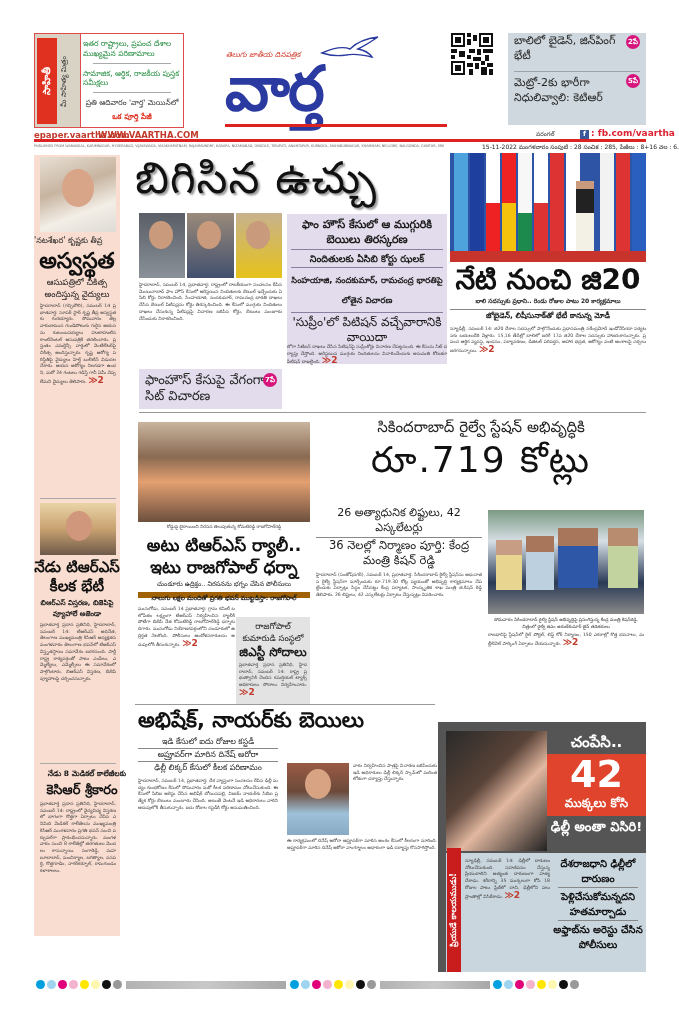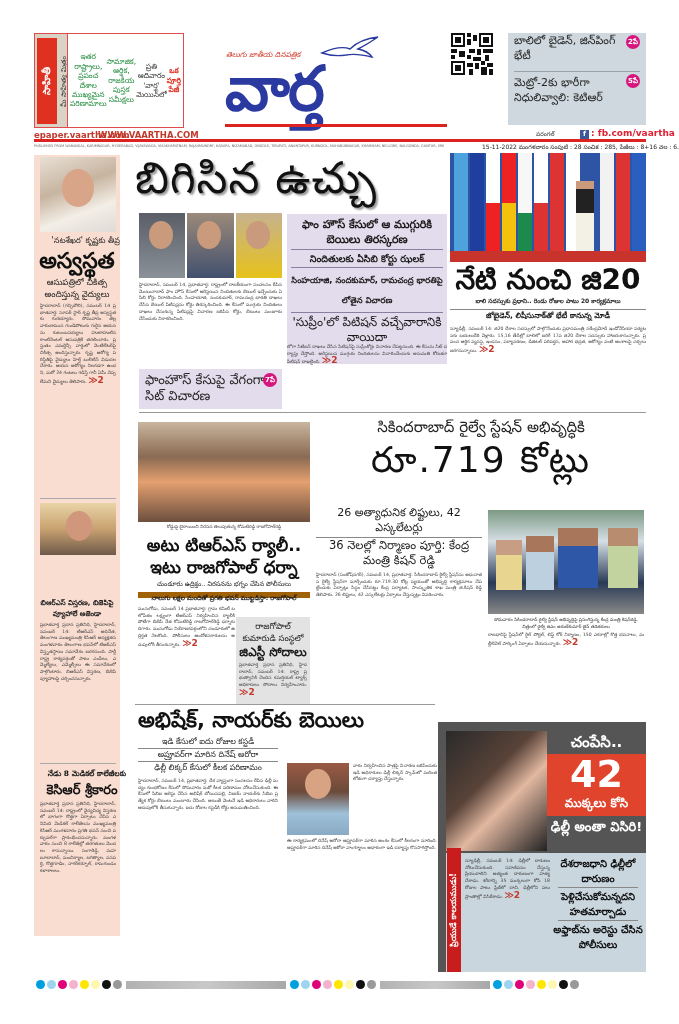--- a/index.html
+++ b/index.html
@@ -3,21 +3,21 @@
 <meta charset="utf-8">
 <style>
 *{box-sizing:border-box;margin:0;padding:0}
 body{width:679px;height:1024px;background:#fff;font-family:"DejaVu Sans",sans-serif;color:#1a1a1a;position:relative;overflow:hidden}
 .abs{position:absolute}
 
 .promo-box{left:34px;top:33px;width:150px;height:95px;border:1px solid #e04a4a;display:flex}
 .promo-side{width:46px;height:100%;background:#d9d3c6;position:relative;overflow:hidden;border-right:1px solid #e04a4a}
 .promo-side .brand{position:absolute;left:2px;top:4px;width:20px;height:86px;background:#e03020;color:#fff;font-size:10px;font-weight:bold;writing-mode:vertical-rl;transform:rotate(180deg);text-align:center;line-height:20px}
 .promo-side .tag{position:absolute;left:24px;top:6px;width:18px;height:82px;color:#333;font-size:7px;writing-mode:vertical-rl;transform:rotate(180deg);text-align:center}
-.promo-text{flex:1;display:flex;justify-content:space-around;align-items:center;padding:3px 2px;font-size:7.5px;color:#1e8a3a;text-align:center;line-height:1.25}
+.promo-text{flex:1;display:flex;flex-direction:column;justify-content:space-around;align-items:center;padding:3px 2px;font-size:7.5px;color:#1e8a3a;line-height:1.25}
 .promo-text .sep{width:80%;height:1px;background:#aaa}
 .promo-text .red{color:#e03020;font-weight:bold}
 .promo-text .dark{color:#333}
 .url-left{left:34px;top:130px;font-size:8.5px;font-weight:bold;color:#c0392b}
 .url-mid{left:98px;top:130px;font-size:8.5px;font-weight:bold;color:#c0392b}
 .tagline{left:226px;top:50px;font-size:7.5px;color:#d03a2a;font-style:italic}
 .logo{left:225px;top:55px;width:220px;height:68px;font-family:"DejaVu Sans",sans-serif;font-size:62px;font-weight:bold;color:#2a3aa0;letter-spacing:-2px;line-height:68px}
 .logo-bird{left:320px;top:35px;width:60px;height:24px}
 .logo-underline{left:225px;top:124px;width:222px;height:3px;background:#d22}
 .qr{left:451px;top:33px;width:42px;height:42px}
@@ -29,21 +29,21 @@
 .fb{left:580px;top:128px;font-size:9px;font-weight:bold;color:#d23}
 .fb-icon{display:inline-block;width:9px;height:9px;background:#3b5998;color:#fff;font-size:7px;text-align:center;line-height:9px;margin-right:2px}
 .redrule{left:34px;top:139px;width:612px;height:3px;background:#d22}
 .publine{left:34px;top:144px;width:410px;font-size:3.4px;color:#666;white-space:nowrap;overflow:hidden}
 .dateline{left:482px;top:143px;font-size:6px;color:#222;white-space:nowrap}
 
 .leftcol{left:34px;top:155px;width:86px;height:781px;background:#f9ddd1}
 .photo{background:linear-gradient(180deg,#c8bfb3,#7c6f60);position:absolute}
 .leftcol .photo1{left:6px;top:2px;width:76px;height:75px;background:linear-gradient(160deg,#e8e0d5 0%,#c7b4a0 40%,#f3eee6 70%,#dedad5 100%)}
 .face1{position:absolute;left:22px;top:12px;width:32px;height:38px;border-radius:50%;background:#d8a588}
-.l-kicker{left:0;top:81px;width:86px;font-size:8px;text-align:right;color:#222}
+.l-kicker{left:0;top:81px;width:86px;font-size:8px;text-align:left;color:#222}
 .l-head{left:0;top:93px;width:86px;font-size:22px;font-weight:bold;text-align:center;color:#111;line-height:26px}
 .l-sub{left:0;top:121px;width:86px;font-size:8.5px;text-align:center;line-height:12px;color:#222}
 .bodytext{font-size:4.6px;line-height:6.7px;color:#444;text-align:justify;overflow:hidden;word-break:break-all}
 .more{color:#c0392b;font-size:9px;font-weight:bold}
 .l-body1{left:6px;top:148px;width:76px;height:192px}
 .l-rule1{left:6px;top:343px;width:76px;height:1px;background:#aaa}
 .l-photo2{left:6px;top:348px;width:76px;height:52px;background:linear-gradient(180deg,#e9d4a6 0%,#c8a170 50%,#6e5a4a 100%)}
 .face2{position:absolute;left:26px;top:8px;width:26px;height:30px;border-radius:50%;background:#d0977c}
 .l-head2{left:0;top:403px;width:86px;font-size:15px;font-weight:bold;text-align:center;line-height:19px;color:#111}
 .l-sub2{left:0;top:443px;width:86px;font-size:7px;font-weight:bold;text-align:center;line-height:11px}
@@ -183,20 +183,21 @@
   <div class="abs l-head">అస్వస్థత</div>
   <div class="abs l-sub">ఆసుపత్రిలో చికిత్స అందిస్తున్న వైద్యులు</div>
   <div class="abs bodytext l-body1">
     <span>హైదరాబాద్ (గచ్చిబౌలి), నవంబర్ 14 ప్రభాతవార్త: సూపర్ స్టార్ కృష్ణ తీవ్ర అస్వస్థతకు గురయ్యారు. సోమవారం తెల్లవారుజామున గుండెపోటుకు గురైన ఆయనను కుటుంబసభ్యులు హుటాహుటిన కాంటినెంటల్ ఆసుపత్రికి తరలించారు. ప్రస్తుతం ఎమర్జెన్సీ వార్డులో వెంటిలేటర్‌పై చికిత్స అందిస్తున్నారు. కృష్ణ ఆరోగ్య పరిస్థితిపై వైద్యులు హెల్త్ బులెటిన్ విడుదల చేశారు. ఆయన ఆరోగ్యం నిలకడగా ఉందని, మరో 24 గంటలు గడిస్తే గానీ ఏమీ చెప్పలేమని వైద్యులు తెలిపారు.</span>
     <span class="more">≫2</span>
   </div>
   <div class="abs l-rule1"></div>
   <div class="abs photo l-photo2">
       <div class="face2"></div>
     </div>
+  <div class="abs l-head2">నేడు టిఆర్‌ఎస్ కీలక భేటీ</div>
   <div class="abs l-sub2">బిఆర్‌ఎస్ విస్తరణ, బిజెపిపై వ్యూహాలే అజెండా</div>
   <div class="abs bodytext l-body2">ప్రభాతవార్త ప్రధాన ప్రతినిధి, హైదరాబాద్, నవంబర్ 14: టిఆర్‌ఎస్ అధినేత, తెలంగాణ ముఖ్యమంత్రి కెసిఆర్ అధ్యక్షతన మంగళవారం తెలంగాణ భవన్‌లో టిఆర్‌ఎస్ విస్తృతస్థాయి సమావేశం జరగనుంది. పార్టీ రాష్ట్ర కార్యవర్గంతో పాటు ఎంపీలు, ఎమ్మెల్యేలు, ఎమ్మెల్సీలు ఈ సమావేశంలో పాల్గొంటారు. బిఆర్‌ఎస్ విస్తరణ, బిజెపి వ్యూహాలపై చర్చించనున్నారు.</div>
   <div class="abs l-rule2"></div>
   <div class="abs l-kick3">నేడు 8 మెడికల్ కాలేజీలకు</div>
   <div class="abs l-head3">కెసిఆర్ శ్రీకారం</div>
   <div class="abs bodytext l-body3">ప్రభాతవార్త ప్రధాన ప్రతినిధి, హైదరాబాద్, నవంబర్ 14: రాష్ట్రంలో వైద్యవిద్య విస్తరణలో భాగంగా కొత్తగా ఏర్పాటు చేసిన ఎనిమిది మెడికల్ కాలేజీలను ముఖ్యమంత్రి కెసిఆర్ మంగళవారం ప్రగతి భవన్ నుంచి వర్చువల్‌గా ప్రారంభించనున్నారు. మంగళవారం నుంచి 8 కాలేజీల్లో తరగతులు మొదలు కానున్నాయి. సంగారెడ్డి, మహబూబాబాద్, మంచిర్యాల, జగిత్యాల, వనపర్తి, కొత్తగూడెం, నాగర్‌కర్నూల్, రామగుండం కళాశాలలు.</div>
 </div>
 
 <div class="abs main-head">బిగిసిన ఉచ్చు</div>
 <div class="abs trio">

